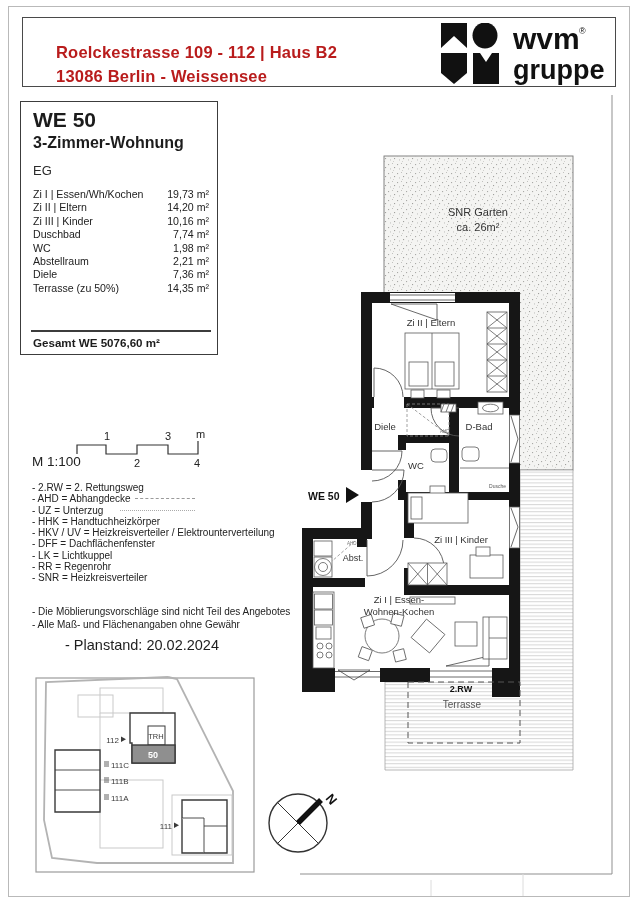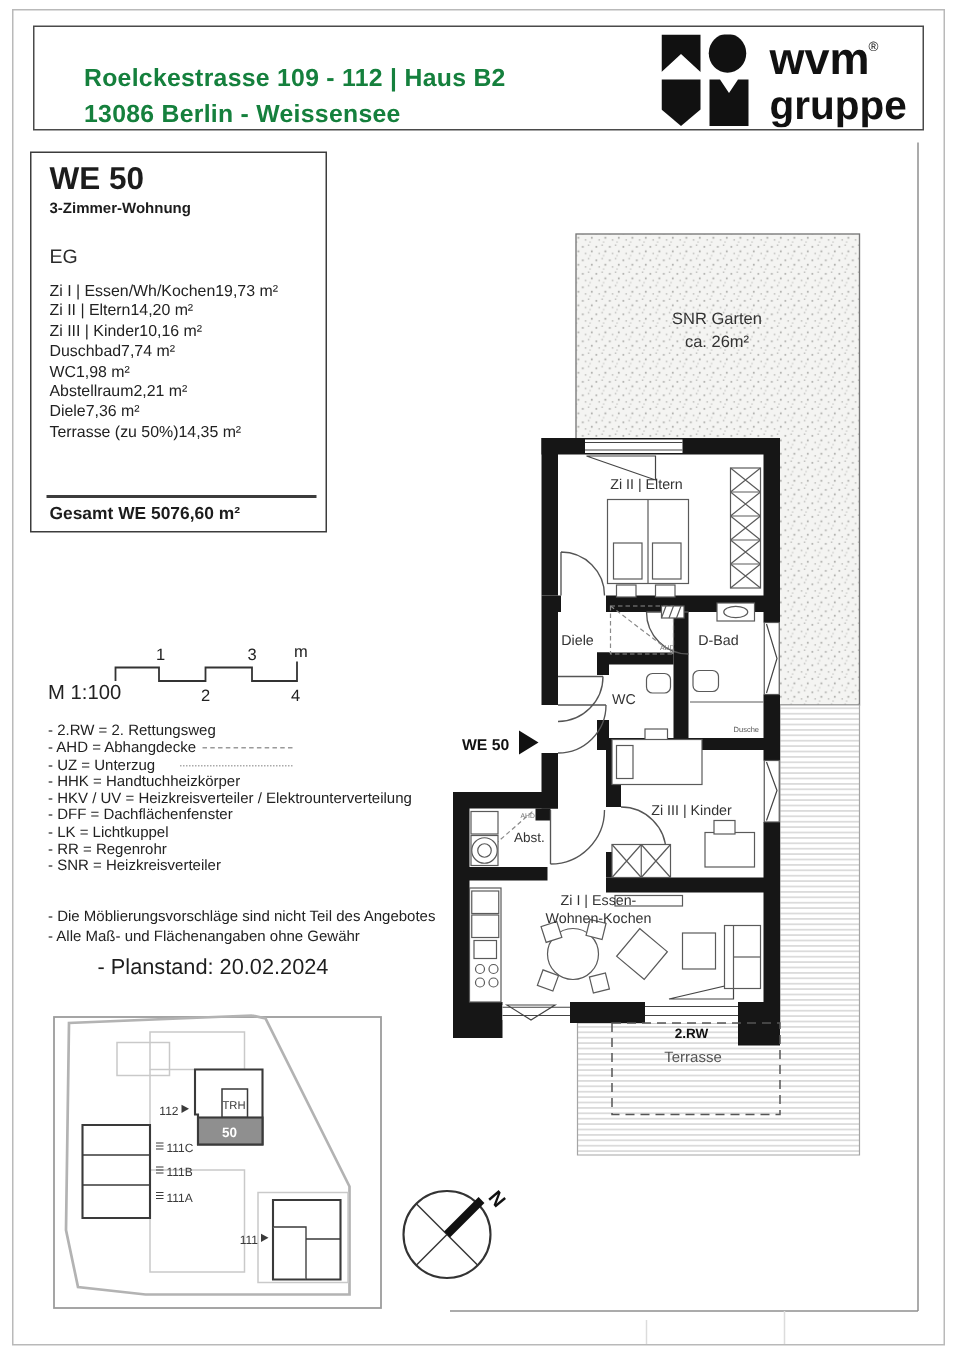--- a/index.html
+++ b/index.html
@@ -2,29 +2,29 @@
 <html><head>
 <meta charset="utf-8">
 <style>
   html,body{margin:0;padding:0;background:#fff;}
   #page{position:relative;width:637px;height:900px;background:#fff;overflow:hidden;
         font-family:"Liberation Sans",sans-serif;color:#1c1c1c;}
   .abs{position:absolute;}
   #page-border{left:8px;top:6px;width:620px;height:889px;border:1.5px solid #b9b9b9;}
   
   #header-box{left:22px;top:17px;width:594px;height:70px;border:1.6px solid #4a4a4a;box-sizing:border-box;}
-  .addr{left:33px;font-weight:bold;font-size:16.5px;letter-spacing:.2px;color:#15803d;}
+  .addr{left:33px;font-weight:bold;font-size:16.5px;letter-spacing:.2px;color:#b91c1c;}
   #addr1{top:25px;} #addr2{top:49px;text-align:center;}
   
   #info-box{left:20px;top:101px;width:198px;height:254px;border:1.7px solid #3c3c3c;box-sizing:border-box;}
   #unit-id{left:33px;top:108px;font-size:21px;font-weight:bold;}
-  #unit-type{left:33px;top:134px;font-size:10px;font-weight:bold;}
+  #unit-type{left:33px;top:134px;font-size:16px;font-weight:bold;}
   #unit-floor{left:33px;top:163px;font-size:13px;color:#2a2a2a;}
   #room-table{left:33px;top:188px;width:176px;font-size:10.6px;color:#222;}
-  .rrow{display:flex;height:13.4px;line-height:13.4px;}
+  .rrow{display:flex;justify-content:space-between;height:13.4px;line-height:13.4px;}
   #total-divider{left:31px;top:330px;width:180px;height:1.6px;background:#3c3c3c;}
   #total-row{left:33px;top:336px;width:176px;display:flex;
              font-size:11.6px;font-weight:bold;}
   
   #legend{left:32px;top:482px;font-size:10px;color:#222;line-height:11.3px;}
   .lg-row{position:relative;height:11.3px;white-space:nowrap;}
   .sample{position:absolute;top:5px;height:0;border-top:1.4px dashed #9a9a9a;}
   #ahd-sample{left:103px;width:60px;}
   #uz-sample{left:88px;width:75px;border-top:1.6px dotted #aaa;}
   #notes{left:32px;top:605px;font-size:10px;color:#222;line-height:13px;}

